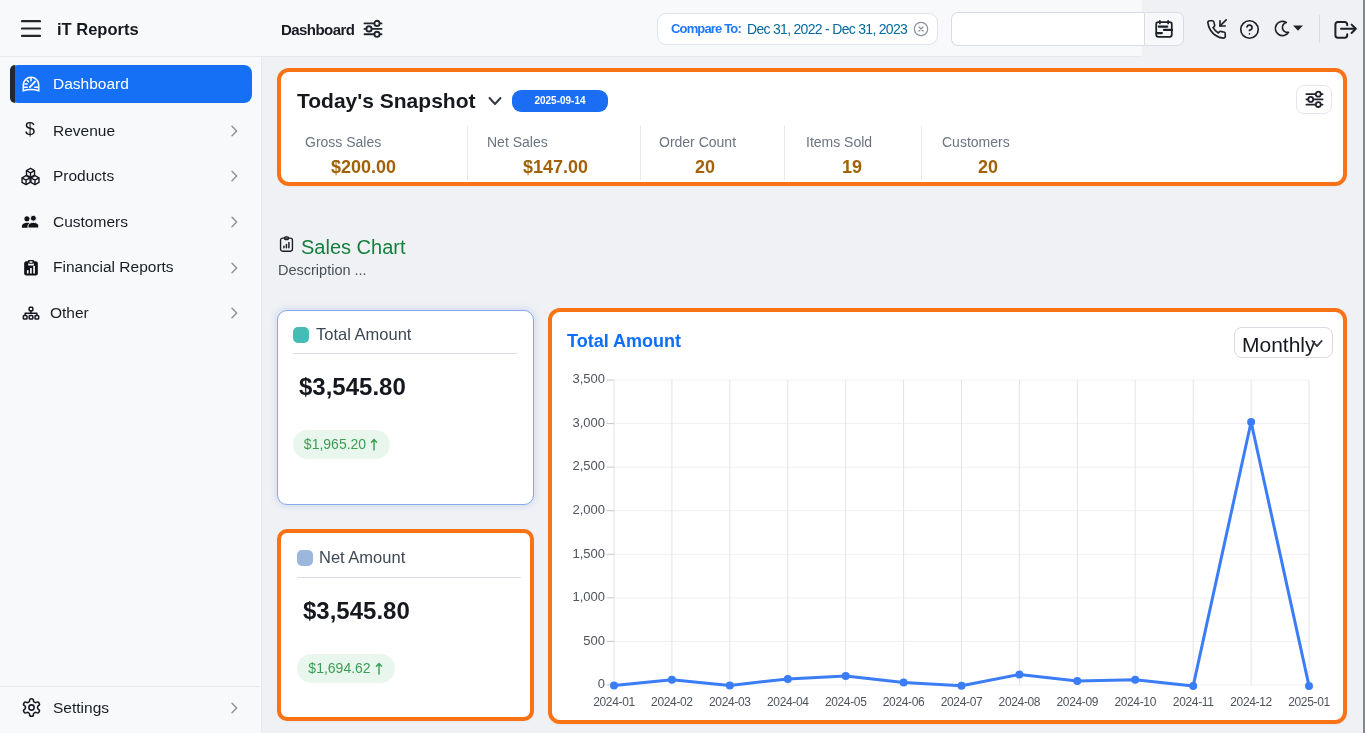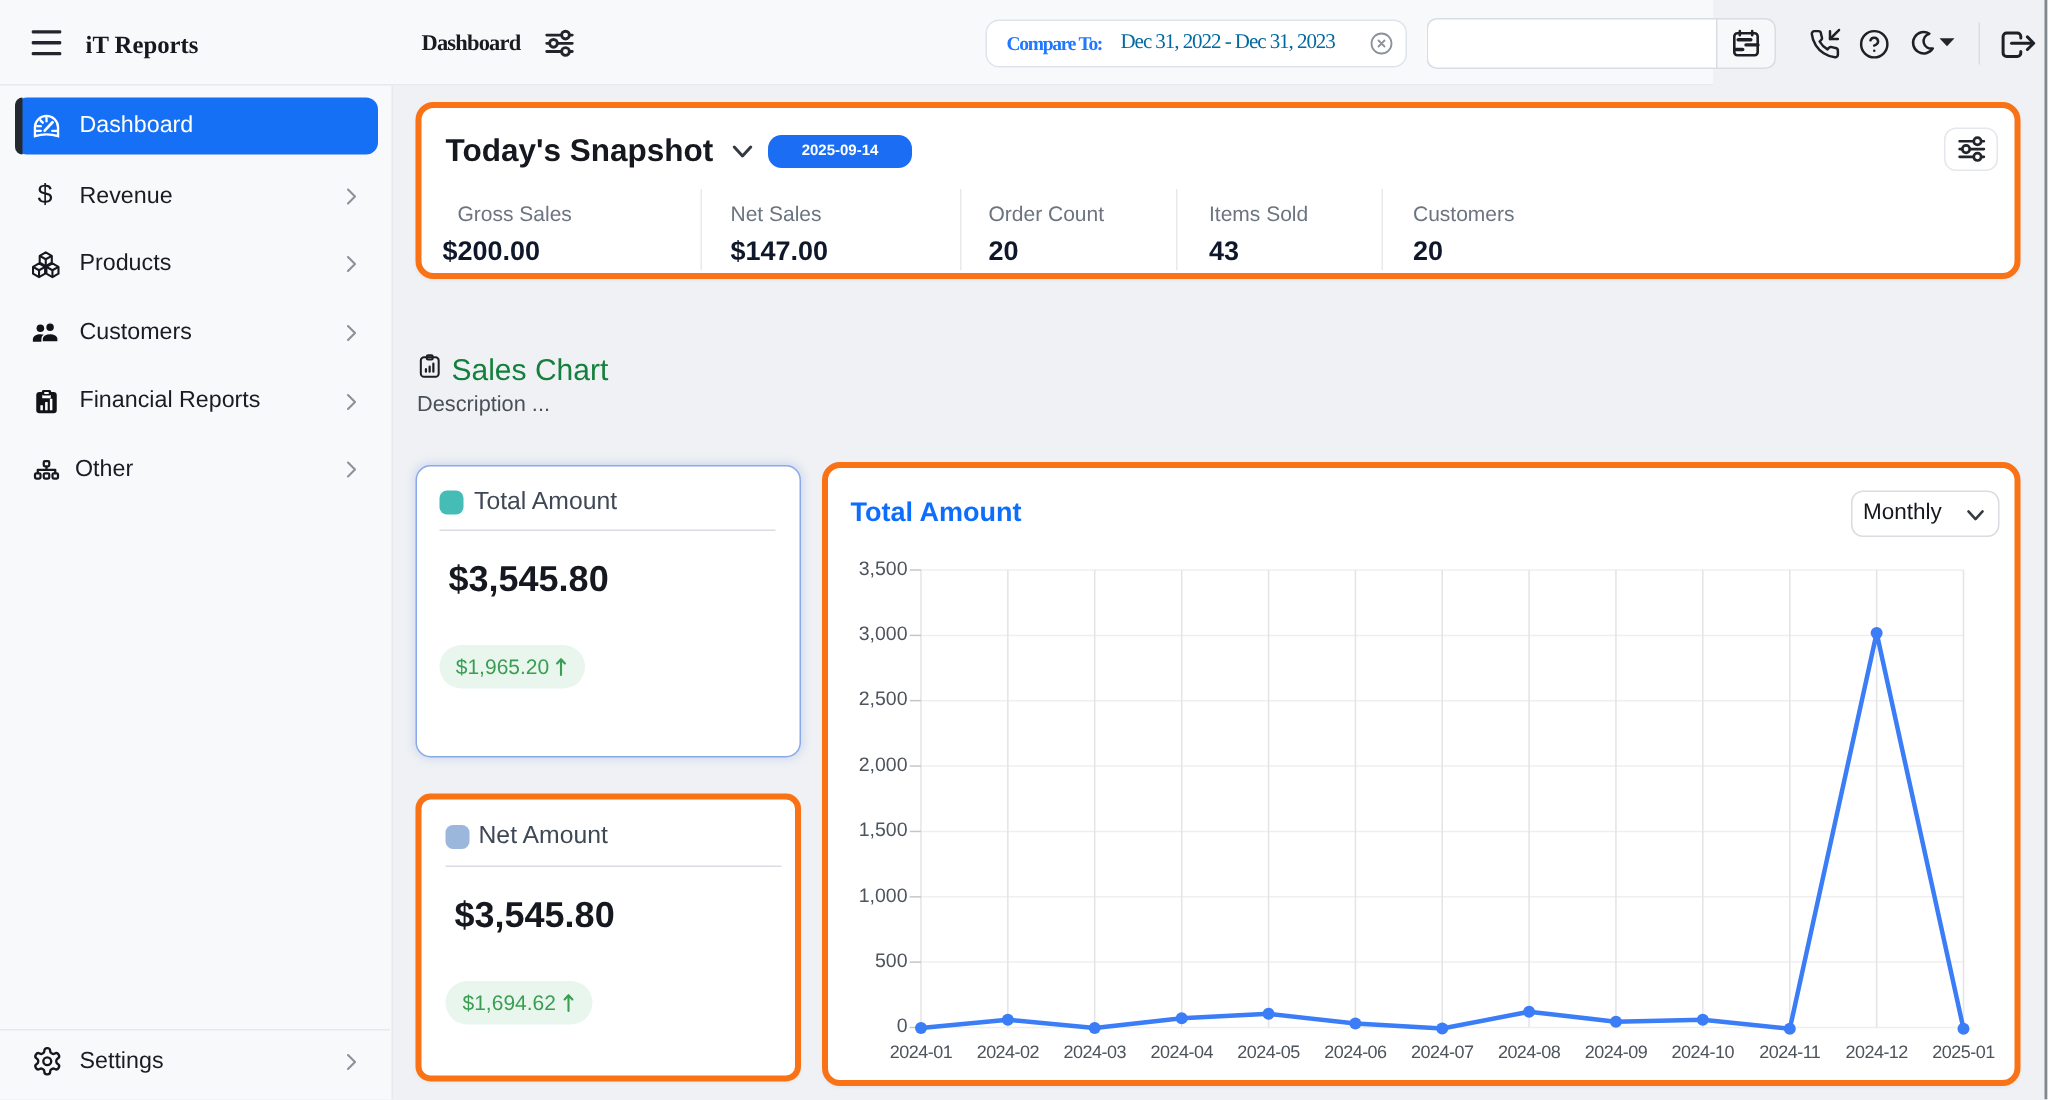--- a/index.html
+++ b/index.html
@@ -1,27 +1,27 @@
 <!DOCTYPE html>
 <html><head>
 <meta charset="utf-8">
 <style>
 * { margin:0; padding:0; box-sizing:border-box; }
 html,body { width:1365px; height:733px; overflow:hidden; }
 body { font-family:"Liberation Sans", sans-serif; position:relative; background:#eff1f4; }
 .abs { position:absolute; }
 
-#topbar { position:absolute; left:0; top:0; width:1142px; height:57px; background:#f8f9fb; border-bottom:1px solid #e7e9ed; z-index:5;font-family:Liberation Serif, serif; }
+#topbar { position:absolute; left:0; top:0; width:1142px; height:57px; background:#f8f9fb; border-bottom:1px solid #e7e9ed; z-index:5; }
 #sidebar { position:absolute; left:0; top:57px; width:262px; height:676px; background:#f8f9fb; border-right:1px solid #e7e9ed; z-index:4; }
 .navtext { font-size:15.5px; color:#191d23; font-weight:500; }
 .chev { position:absolute; width:16px; height:16px; }
 
 .card { position:absolute; background:#fff; border:4px solid #f97316; border-radius:12px; box-shadow:0 1px 2px rgba(16,24,40,.04); }
 .statlabel { position:absolute; font-size:14px; color:#6b7480; }
-.statval { position:absolute; font-size:18px; font-weight:bold; color:#0f172a; }
+.statval { position:absolute; font-size:18px; font-weight:bold; color:#a16207;margin-left:36px; }
 .statdiv { position:absolute; width:1px; background:#e7e9ed; top:122px; height:54px; }
 .money { position:absolute; font-size:24px; font-weight:bold; color:#15181e; }
 .pill { position:absolute; height:29px; border-radius:15px; background:#e9f6ee; color:#3a9e52; font-size:14px; line-height:29px; text-align:center; }
 #edge { position:absolute; right:0; top:0; width:2px; height:733px; background:#83888e; z-index:50; }
 </style>
 </head>
 <body>
 <div id="edge"></div>
 
 <div id="topbar">
@@ -182,21 +182,21 @@
   <div class="statlabel" style="left:24px;top:62px">Gross Sales</div>
   <div class="statval" style="left:14px;top:85px">$200.00</div>
   <div class="statdiv" style="left:186px;top:54px"></div>
   <div class="statlabel" style="left:206px;top:62px">Net Sales</div>
   <div class="statval" style="left:206px;top:85px">$147.00</div>
   <div class="statdiv" style="left:359px;top:54px"></div>
   <div class="statlabel" style="left:378px;top:62px">Order Count</div>
   <div class="statval" style="left:378px;top:85px">20</div>
   <div class="statdiv" style="left:503px;top:54px"></div>
   <div class="statlabel" style="left:525px;top:62px">Items Sold</div>
-  <div class="statval" style="left:525px;top:85px">43</div>
+  <div class="statval" style="left:525px;top:85px">19</div>
   <div class="statdiv" style="left:640px;top:54px"></div>
   <div class="statlabel" style="left:661px;top:62px">Customers</div>
   <div class="statval" style="left:661px;top:85px">20</div>
 </div>
 
 <svg class="abs" style="left:278px;top:235px" width="17" height="18" viewBox="0 0 24 24" fill="none" stroke="#1b1e24" stroke-width="1.9" stroke-linecap="round" stroke-linejoin="round">
     <rect x="3.6" y="3.8" width="16.8" height="18.4" rx="3"></rect>
     <rect x="9.2" y="2" width="5.6" height="3.8" rx="1.4"></rect>
     <path d="M8.4 17.4v-2.4M11.9 17.4v-4.8M15.4 17.4v-7.6" stroke-width="2.1"></path>
   </svg>
@@ -218,21 +218,21 @@
   <div class="abs" style="left:16px;top:44px;width:224px;height:1px;background:#d9dde2"></div>
   <div class="money" style="left:22px;top:64px">$3,545.80</div>
   <div class="pill" style="left:16px;top:121px;width:98px">$1,694.62<svg style="margin-left:3px;vertical-align:-2px" width="10" height="13" viewBox="0 0 10 13" fill="none" stroke="#3a9e52" stroke-width="1.4" stroke-linecap="round" stroke-linejoin="round">
         <path d="M5 12V1.5M2.4 4.3 5 1.5 7.6 4.3"></path>
       </svg></div>
 </div>
 
 <div class="card" style="left:548px;top:308px;width:799px;height:416px">
   <div class="abs" style="left:15px;top:19px;font-size:18px;font-weight:bold;color:#0d6efd">Total Amount</div>
   <div class="abs" style="left:682px;top:15px;width:99px;height:31px;border:1px solid #d9dce0;border-radius:8px;background:#fff"></div>
-  <div class="abs" style="left:690px;top:21px;font-size:15px;color:#15181e">Monthly</div>
+  <div class="abs" style="left:690px;top:21px;font-size:21px;color:#15181e">Monthly</div>
   <svg class="abs" style="left:759px;top:27px" width="12" height="9" viewBox="0 0 14 10" fill="none" stroke="#343a42" stroke-width="2" stroke-linecap="round" stroke-linejoin="round">
       <polyline points="1.5 2 7 8 12.5 2"></polyline>
     </svg>
   <svg class="abs" style="left:0;top:0" width="799" height="416" viewBox="0 0 799 416">
       <line x1="62" y1="68.0" x2="757" y2="68.0" stroke="#efefef" stroke-width="1"></line>
       <line x1="62" y1="111.6" x2="757" y2="111.6" stroke="#efefef" stroke-width="1"></line>
       <line x1="62" y1="155.1" x2="757" y2="155.1" stroke="#efefef" stroke-width="1"></line>
       <line x1="62" y1="198.7" x2="757" y2="198.7" stroke="#efefef" stroke-width="1"></line>
       <line x1="62" y1="242.3" x2="757" y2="242.3" stroke="#efefef" stroke-width="1"></line>
       <line x1="62" y1="285.9" x2="757" y2="285.9" stroke="#efefef" stroke-width="1"></line>

